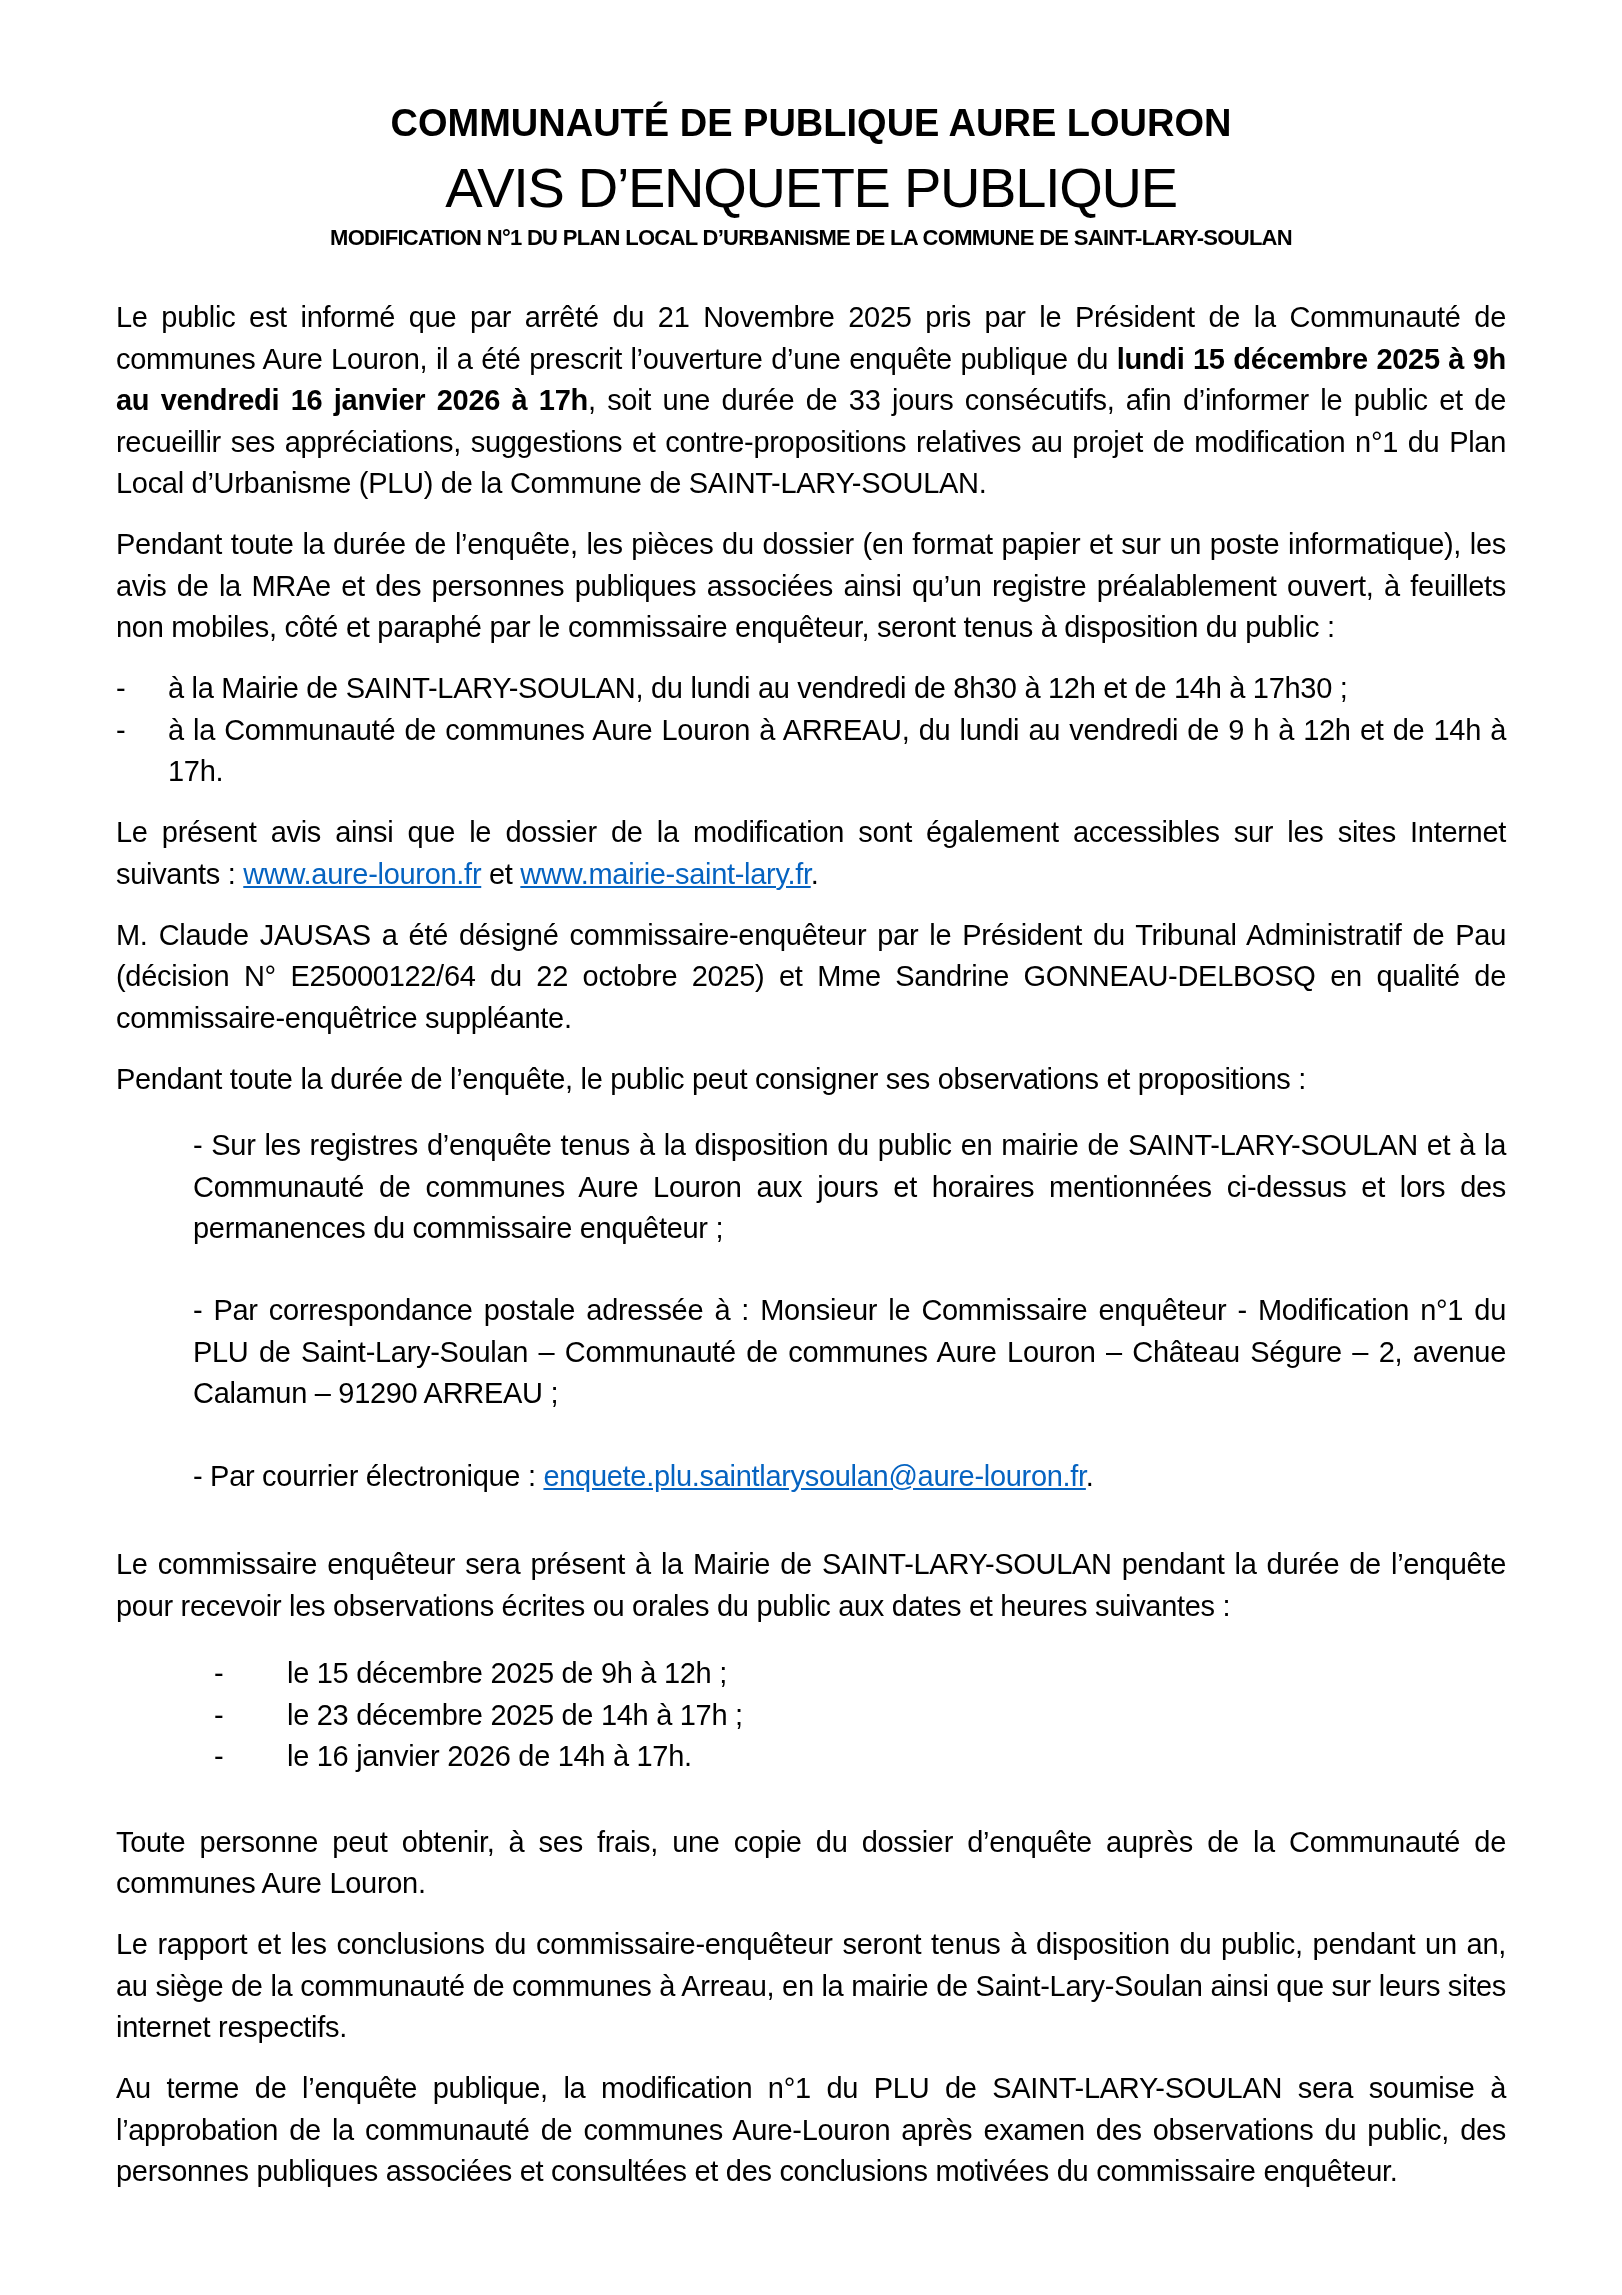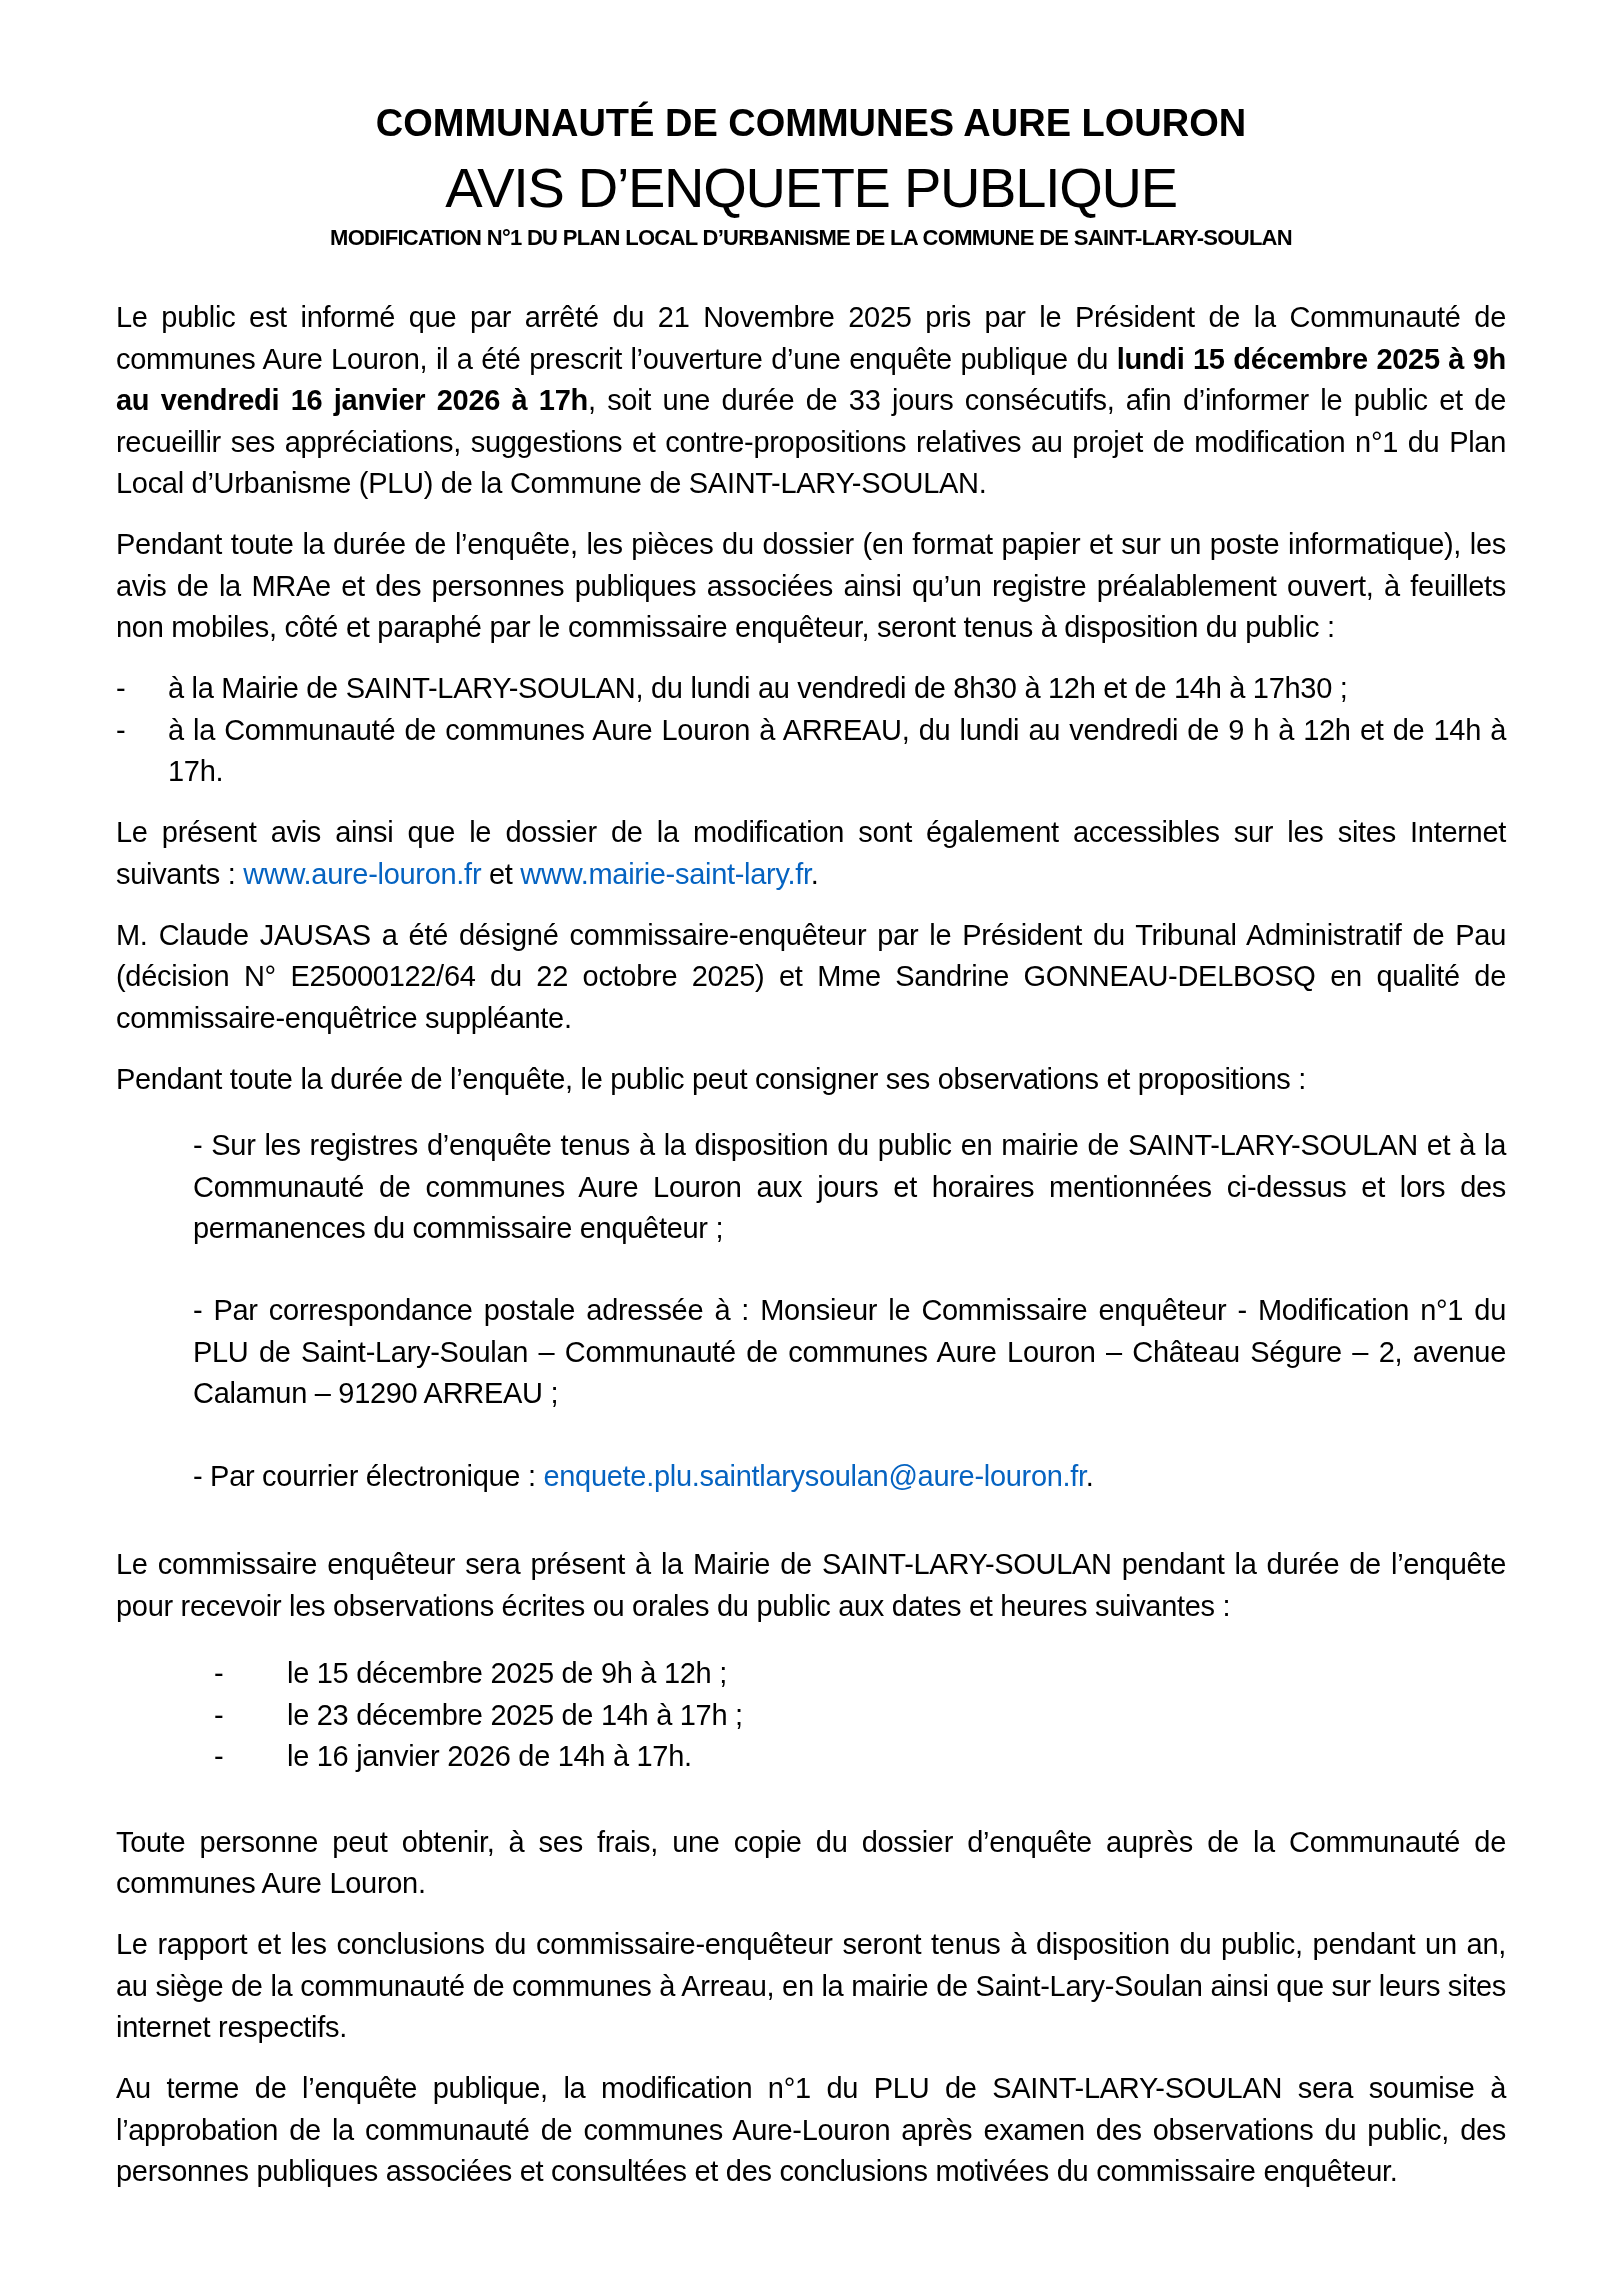--- a/index.html
+++ b/index.html
@@ -45,20 +45,21 @@
     white-space: nowrap;
     margin: 0 0 46px 0;
   }
   p.para {
     margin: 0 0 19.6px 0;
     text-align: justify;
   }
   .bold-run { font-weight: bold; }
   .link {
     color: var(--link, #0563C1);
+    text-decoration: underline;
     cursor: pointer;
   }
   ul.loc-list {
     list-style: none;
     margin: 0 0 19.6px 0;
     padding: 0;
   }
   ul.loc-list li {
     display: flex;
     align-items: flex-start;
@@ -89,21 +90,21 @@
     flex: 0 0 73px;
   }
   .date-text { flex: 1; }
   p.last { margin-bottom: 12px; }
 </style>
 </head>
 <body>
 
 <div class="page">
 
-  <div class="doc-org">COMMUNAUTÉ DE COMMUNES AURE LOURON</div>
+  <div class="doc-org">COMMUNAUTÉ DE PUBLIQUE AURE LOURON</div>
   <div class="doc-title">AVIS D’ENQUETE PUBLIQUE</div>
   <div class="doc-subtitle">MODIFICATION N°1 DU PLAN LOCAL D’URBANISME DE LA COMMUNE DE SAINT-LARY-SOULAN</div>
 
   <p class="para"><span>Le public est informé que par arrêté du 21 Novembre 2025 pris par le Président de la Communauté de communes Aure Louron, il a été prescrit l’ouverture d’une enquête publique du </span><span class="bold-run">lundi 15 décembre 2025 à 9h au vendredi 16 janvier 2026 à 17h</span><span>, soit une durée de 33 jours consécutifs, afin d’informer le public et de recueillir ses appréciations, suggestions et contre-propositions relatives au projet de modification n°1 du Plan Local d’Urbanisme (PLU) de la Commune de SAINT-LARY-SOULAN.</span></p>
 
   <p class="para">Pendant toute la durée de l’enquête, les pièces du dossier (en format papier et sur un poste informatique), les avis de la MRAe et des personnes publiques associées ainsi qu’un registre préalablement ouvert, à feuillets non mobiles, côté et paraphé par le commissaire enquêteur, seront tenus à disposition du public :</p>
 
   <ul class="loc-list">
     <li>
       <span class="loc-marker">-</span>

